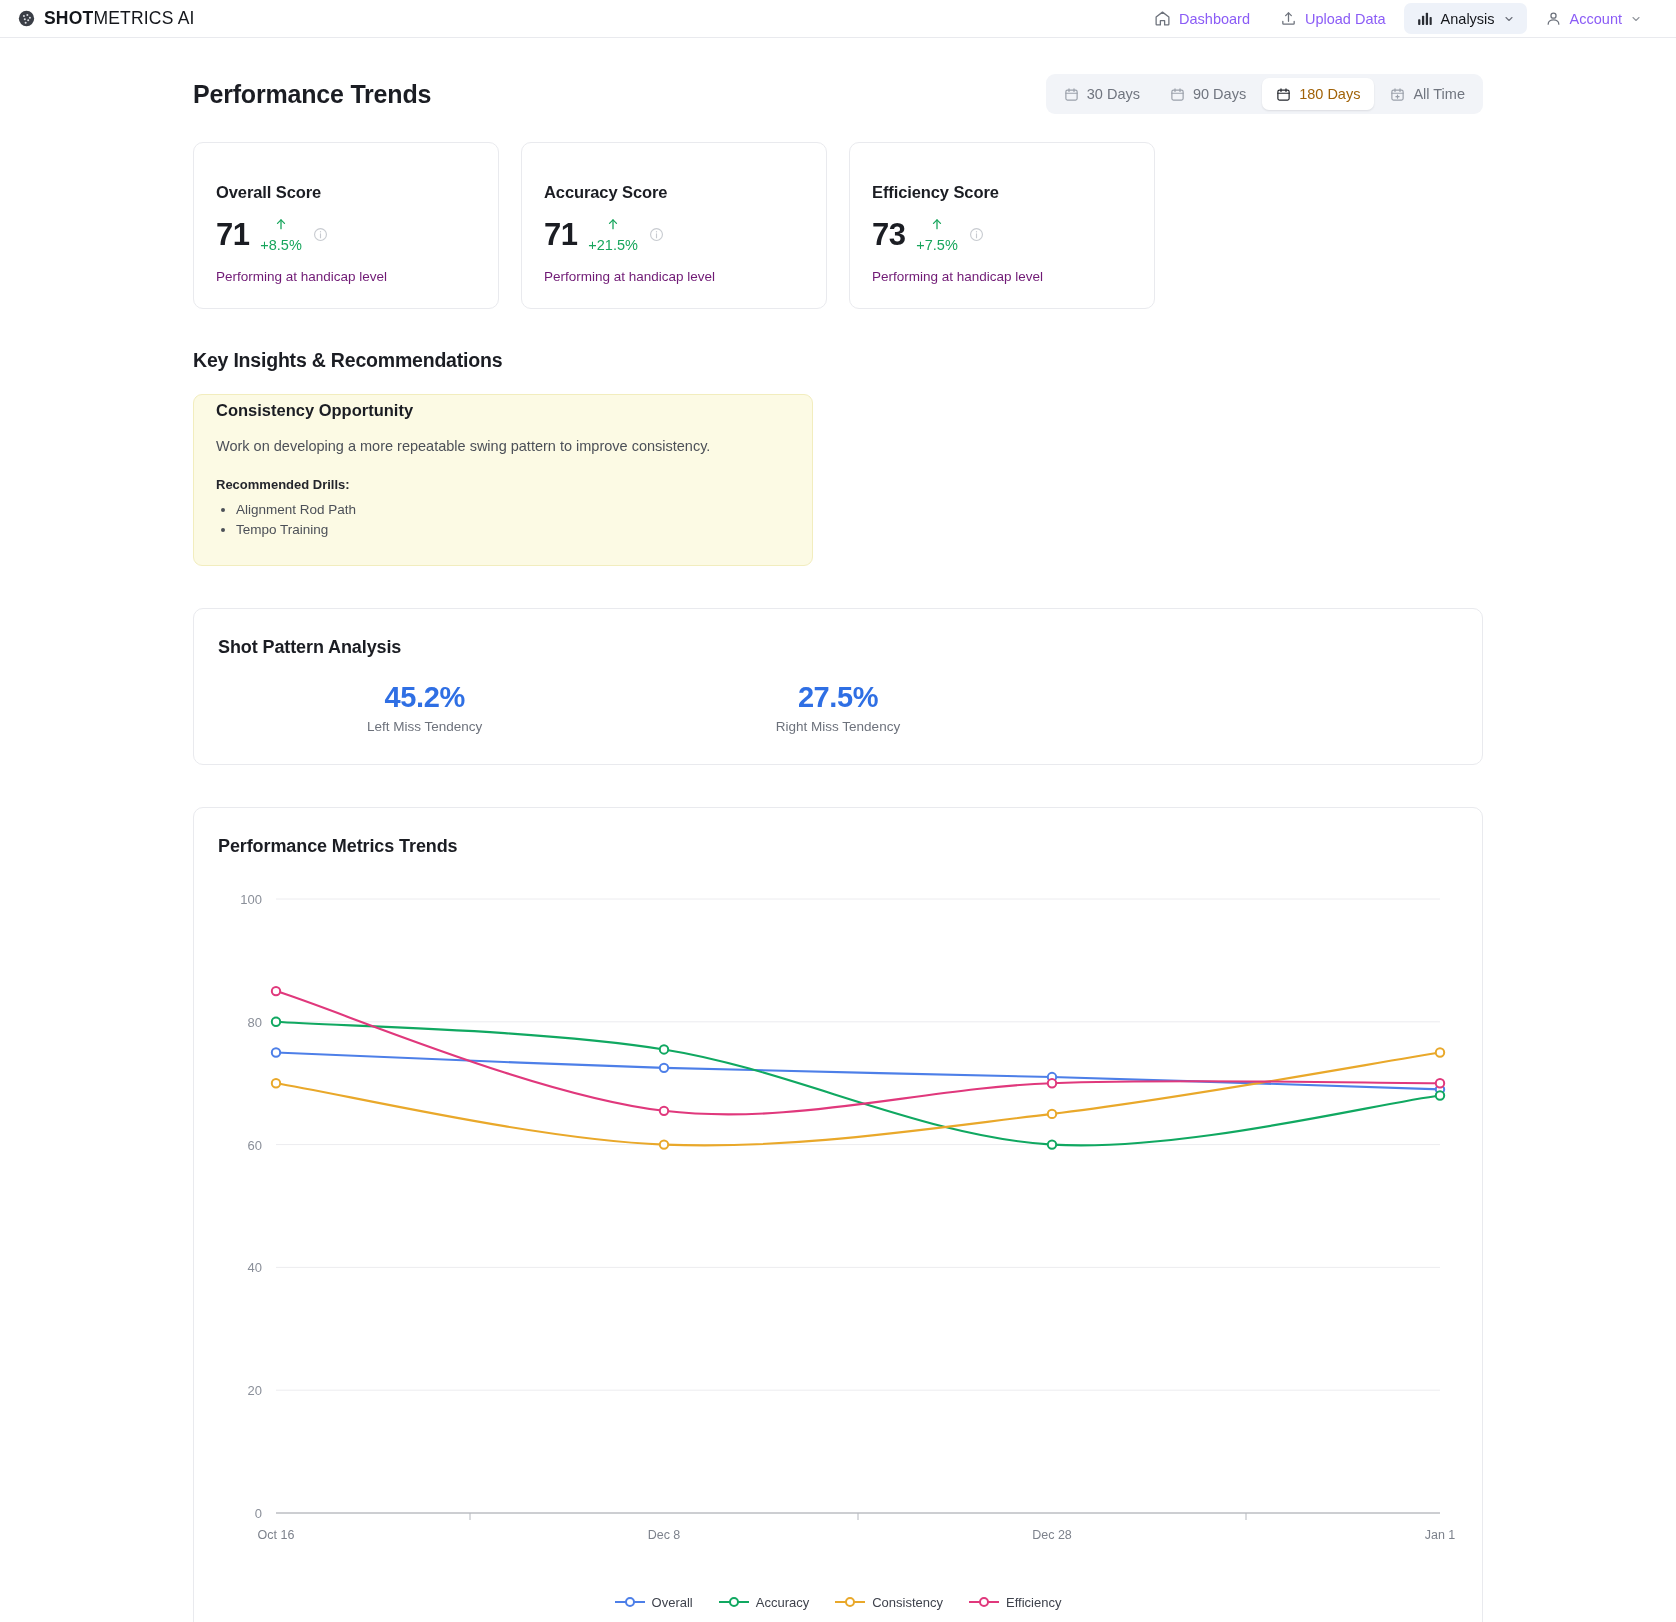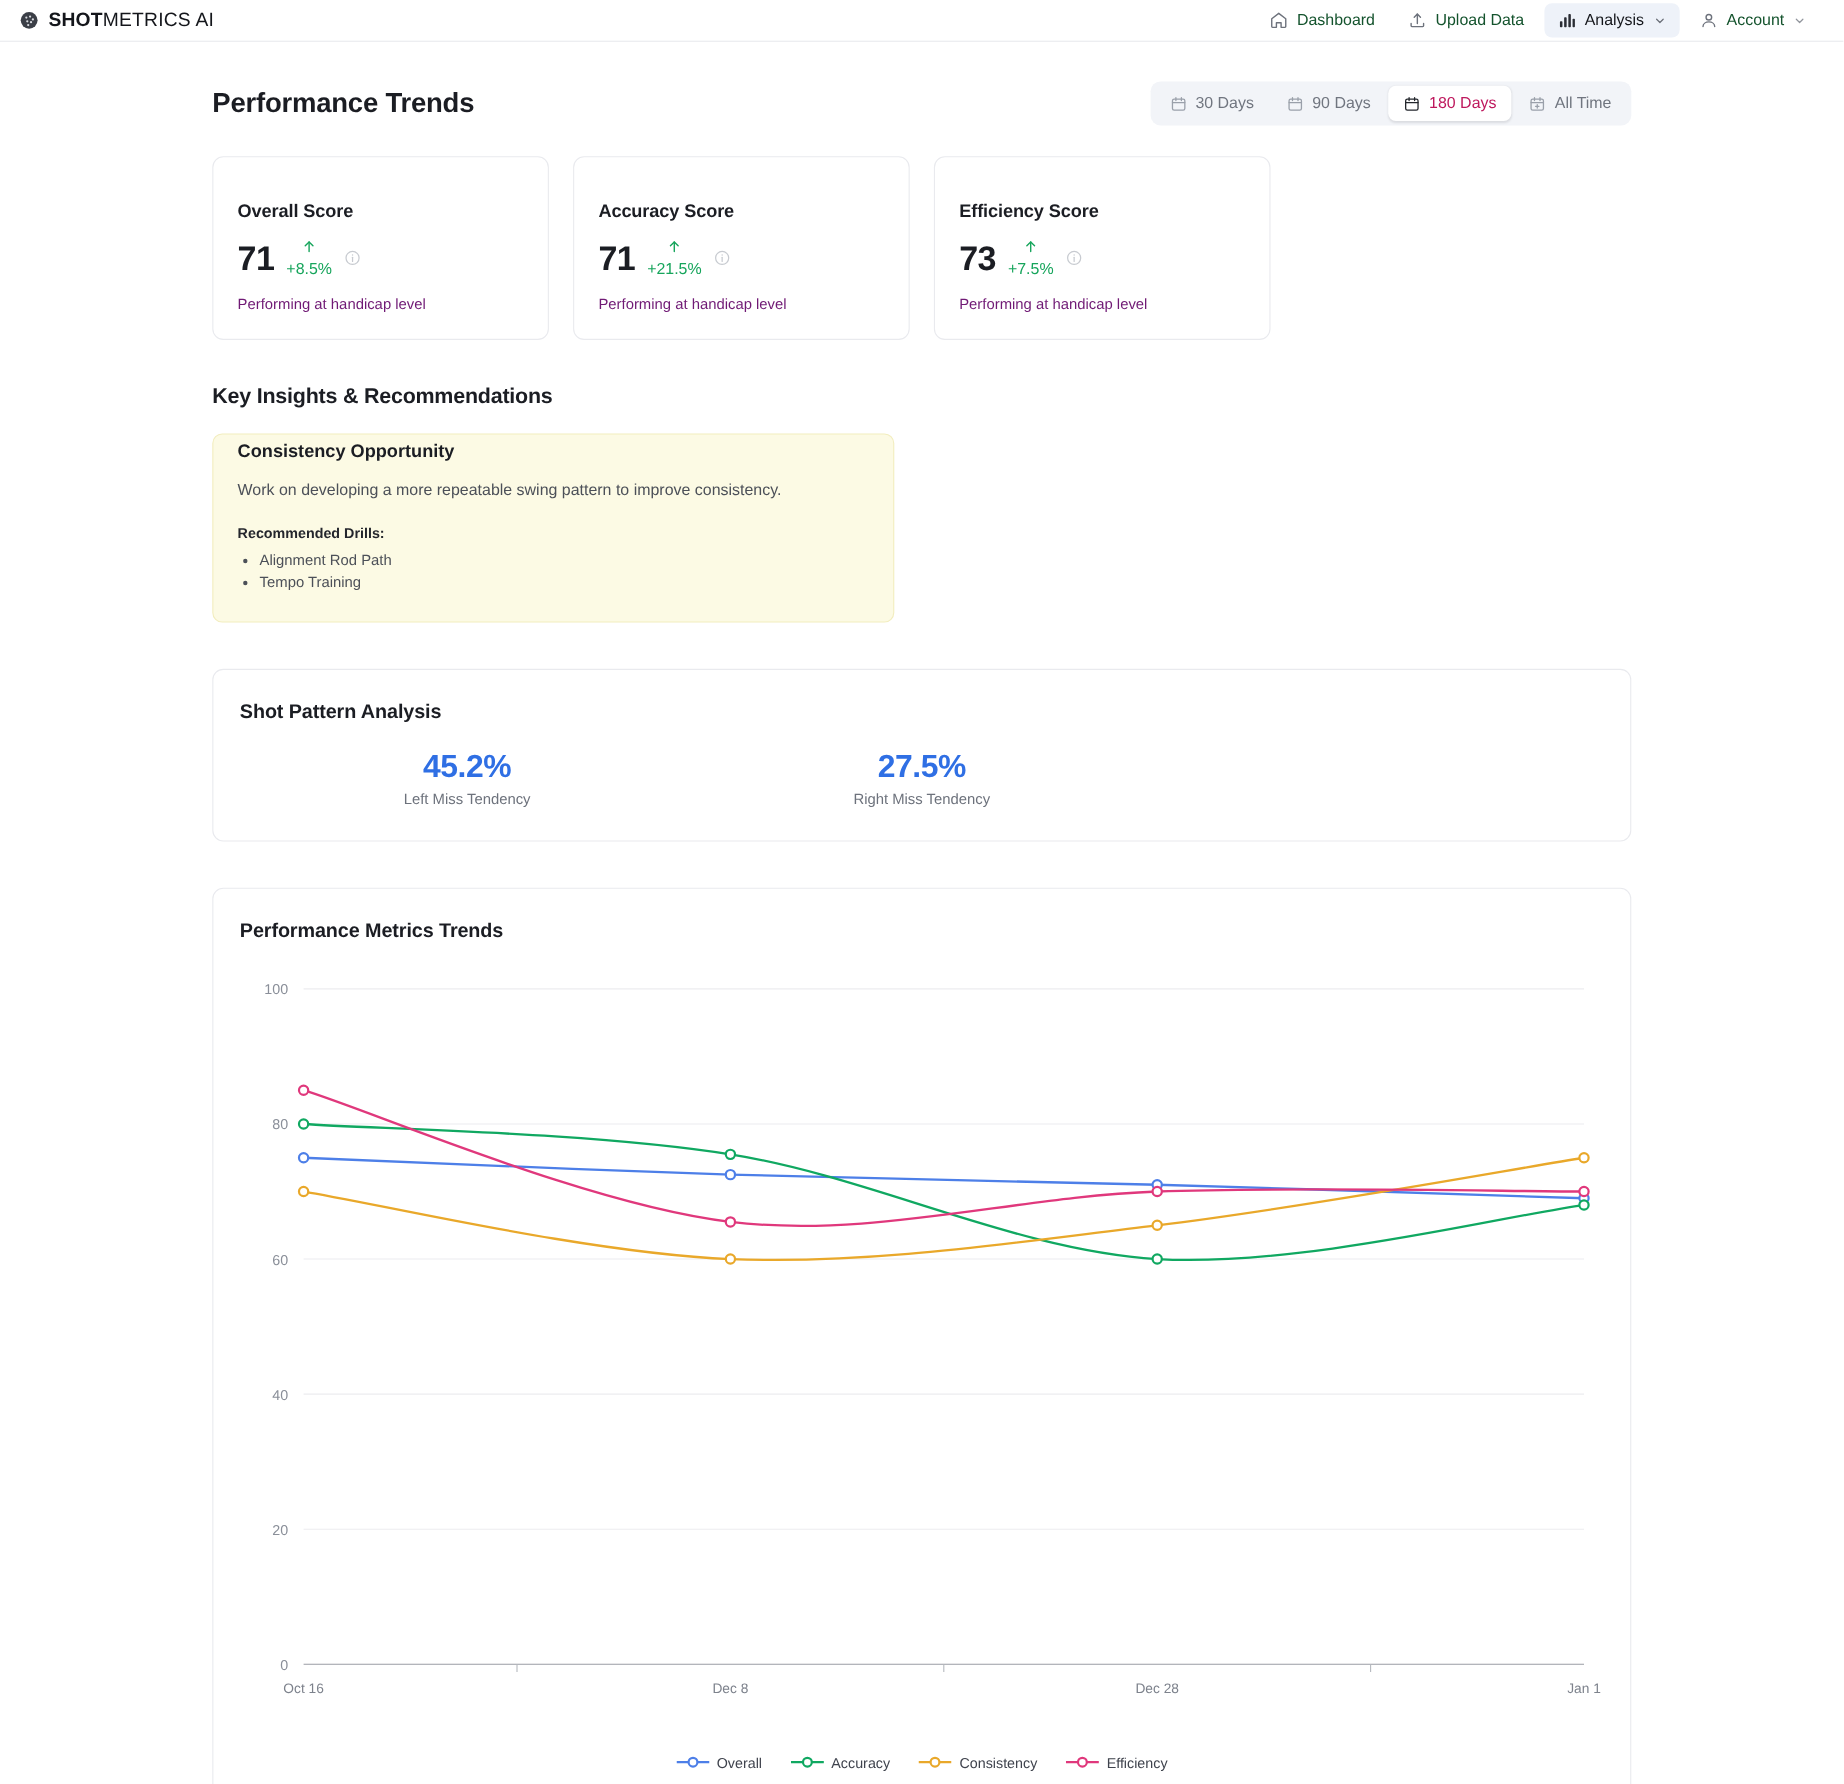--- a/index.html
+++ b/index.html
@@ -25,21 +25,21 @@
   .brand { display:flex; align-items:center; gap:9px; }
   .brand-ball { width:17px; height:17px; flex:0 0 auto; }
   .brand-text { font-size:17.5px; letter-spacing:.2px; color:#14161b; }
   .brand-text .b { font-weight:700; }
   .brand-text .n { font-weight:400; }
 
   .nav { margin-left:auto; display:flex; align-items:center; gap:6px; }
   .nav-item {
     display:flex; align-items:center; gap:8px;
     padding:7px 12px; border-radius:7px;
-    font-size:14.5px; color:#14532d; cursor:pointer; white-space:nowrap;
+    font-size:14.5px; color:#8b5cf6; cursor:pointer; white-space:nowrap;
   }
   .nav-item.active { background:#eef2f9; color:#14161b; }
   .nav-item svg { display:block; }
   .chev { width:12px; height:12px; opacity:.75; }
 
   
   .page { padding: 36px 0 0 0; }
   .wrap { width: 1290px; margin: 0 auto; }
 
   .page-head { display:flex; align-items:center; justify-content:space-between; }
@@ -48,21 +48,21 @@
   .range-group {
     display:flex; align-items:center; gap:2px;
     background:#f2f4f8; border-radius:9px; padding:4px;
   }
   .range-btn {
     display:flex; align-items:center; gap:8px;
     padding:8px 14px; border-radius:7px;
     font-size:14.5px; color:#70757f; cursor:pointer; white-space:nowrap;
     background:transparent; border:0; font-family:inherit;
   }
-  .range-btn.active { background:#fff; color:#be185d; box-shadow:0 1px 2px rgba(16,20,30,.10); }
+  .range-btn.active { background:#fff; color:#a16207; box-shadow:0 1px 2px rgba(16,20,30,.10); }
 
   
   .cards { display:grid; grid-template-columns:repeat(4,1fr); gap:22px; margin-top:28px; }
   .card {
     border:1px solid #e9eaee; border-radius:10px; background:#fff;
     padding:40px 22px 24px 22px; min-height:144px;
   }
   .card-title { font-size:16.5px; font-weight:700; margin:0 0 14px 0; letter-spacing:-0.1px; }
   .card-row { display:flex; align-items:center; gap:11px; }
   .card-value { font-size:31px; font-weight:700; line-height:1; letter-spacing:-0.6px; }

